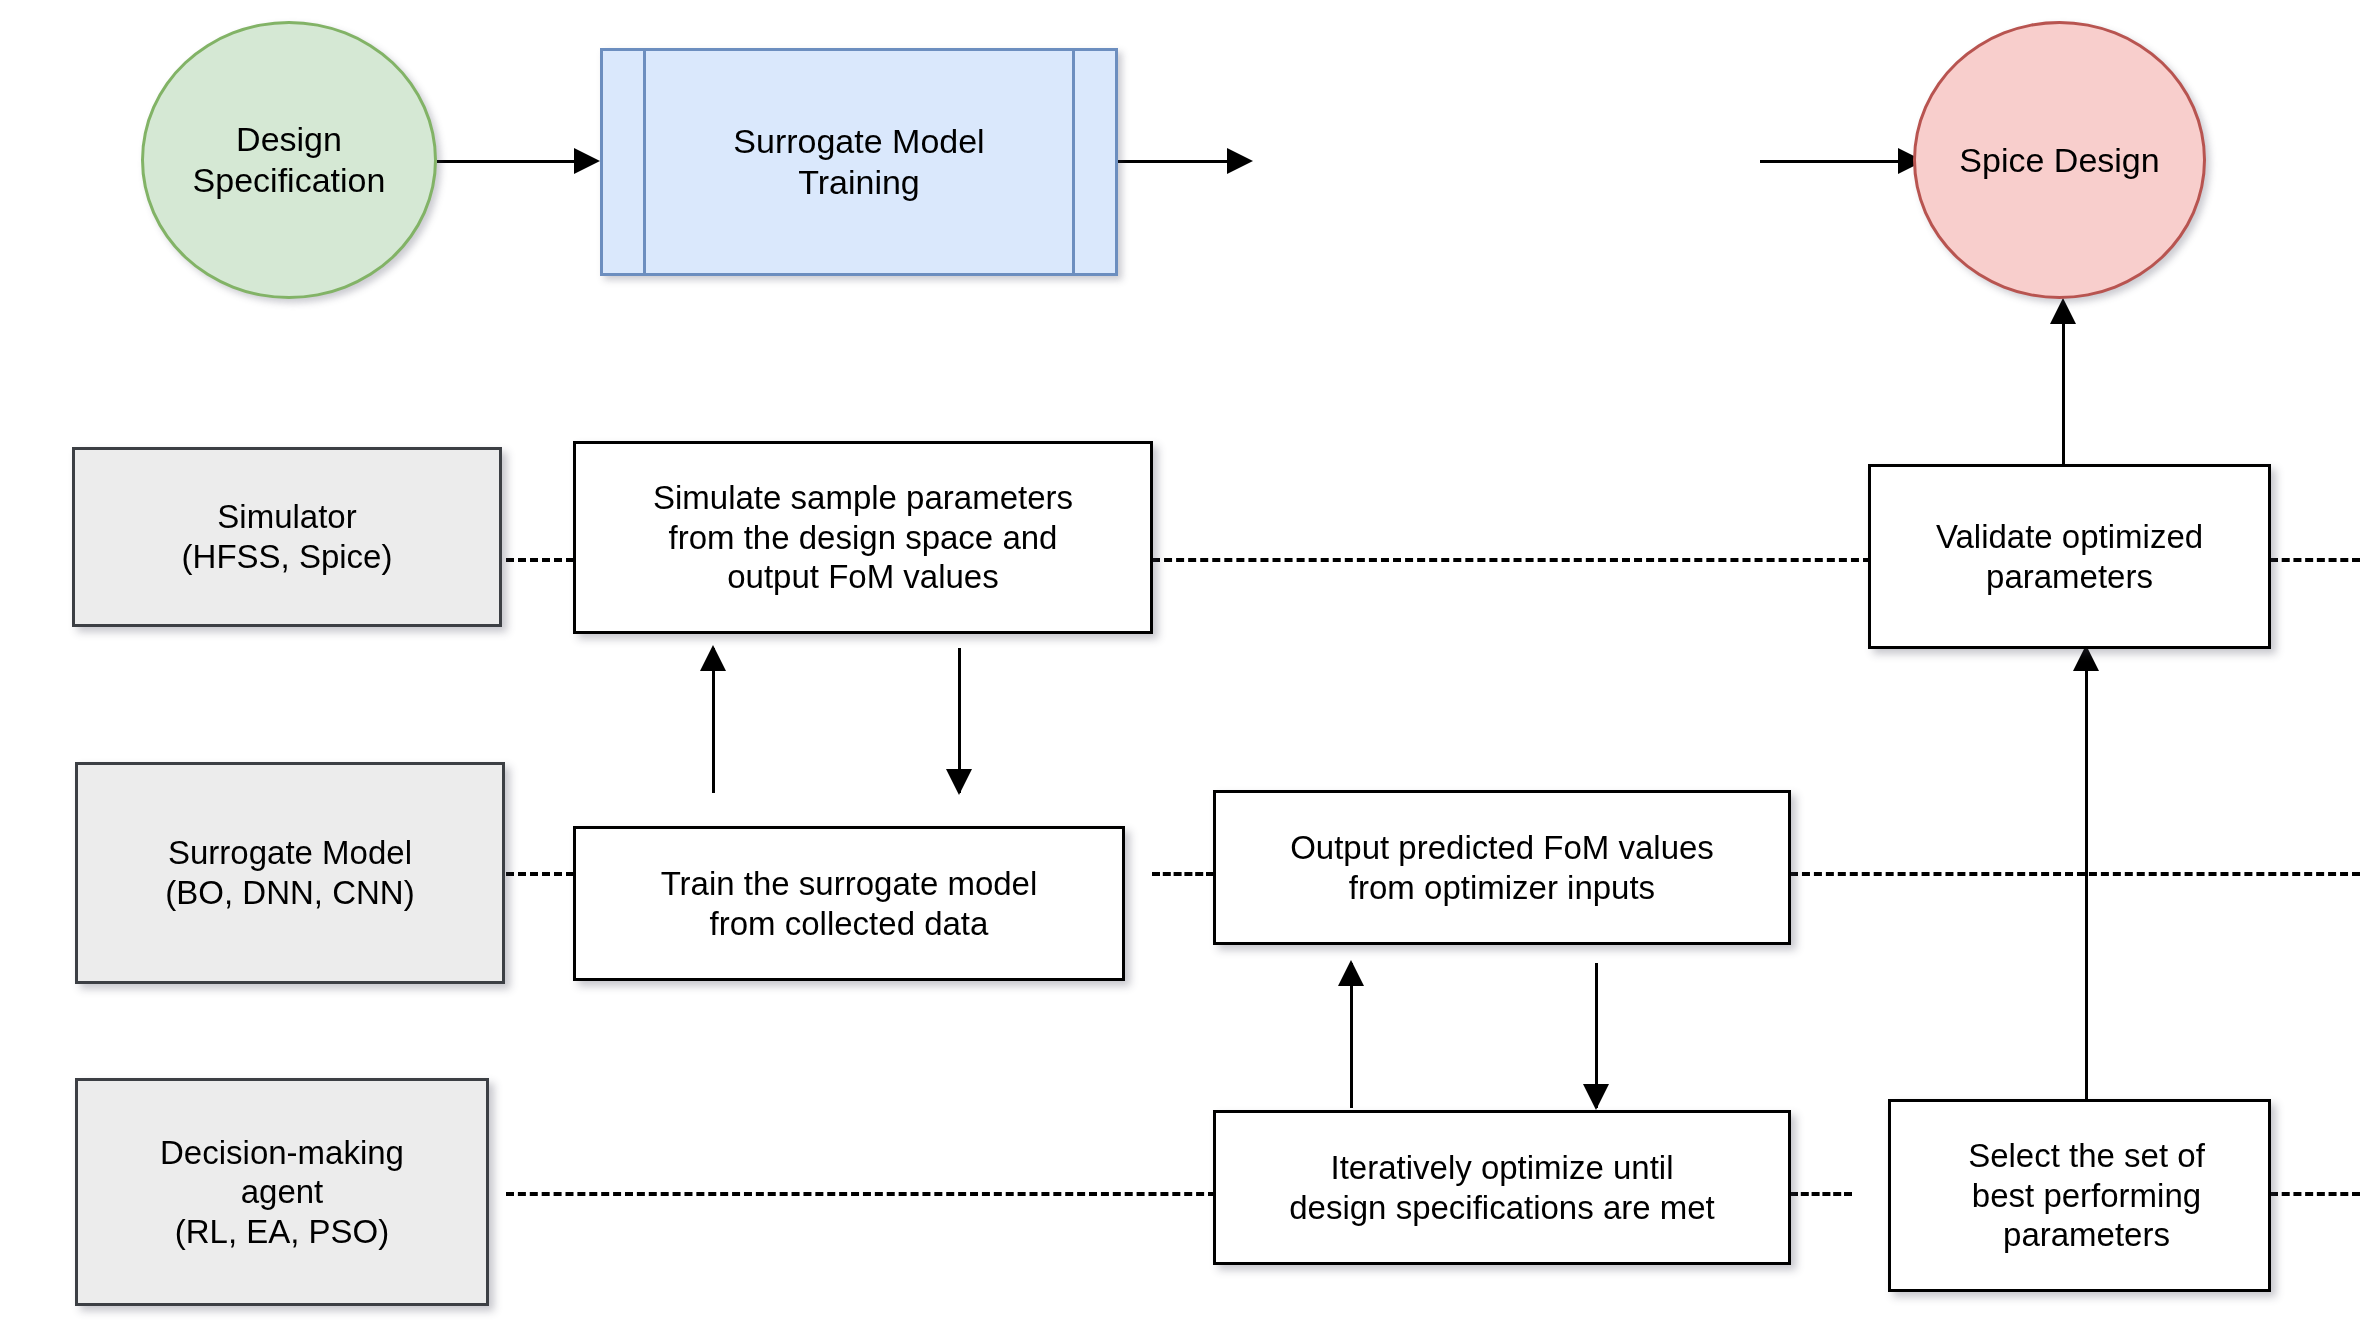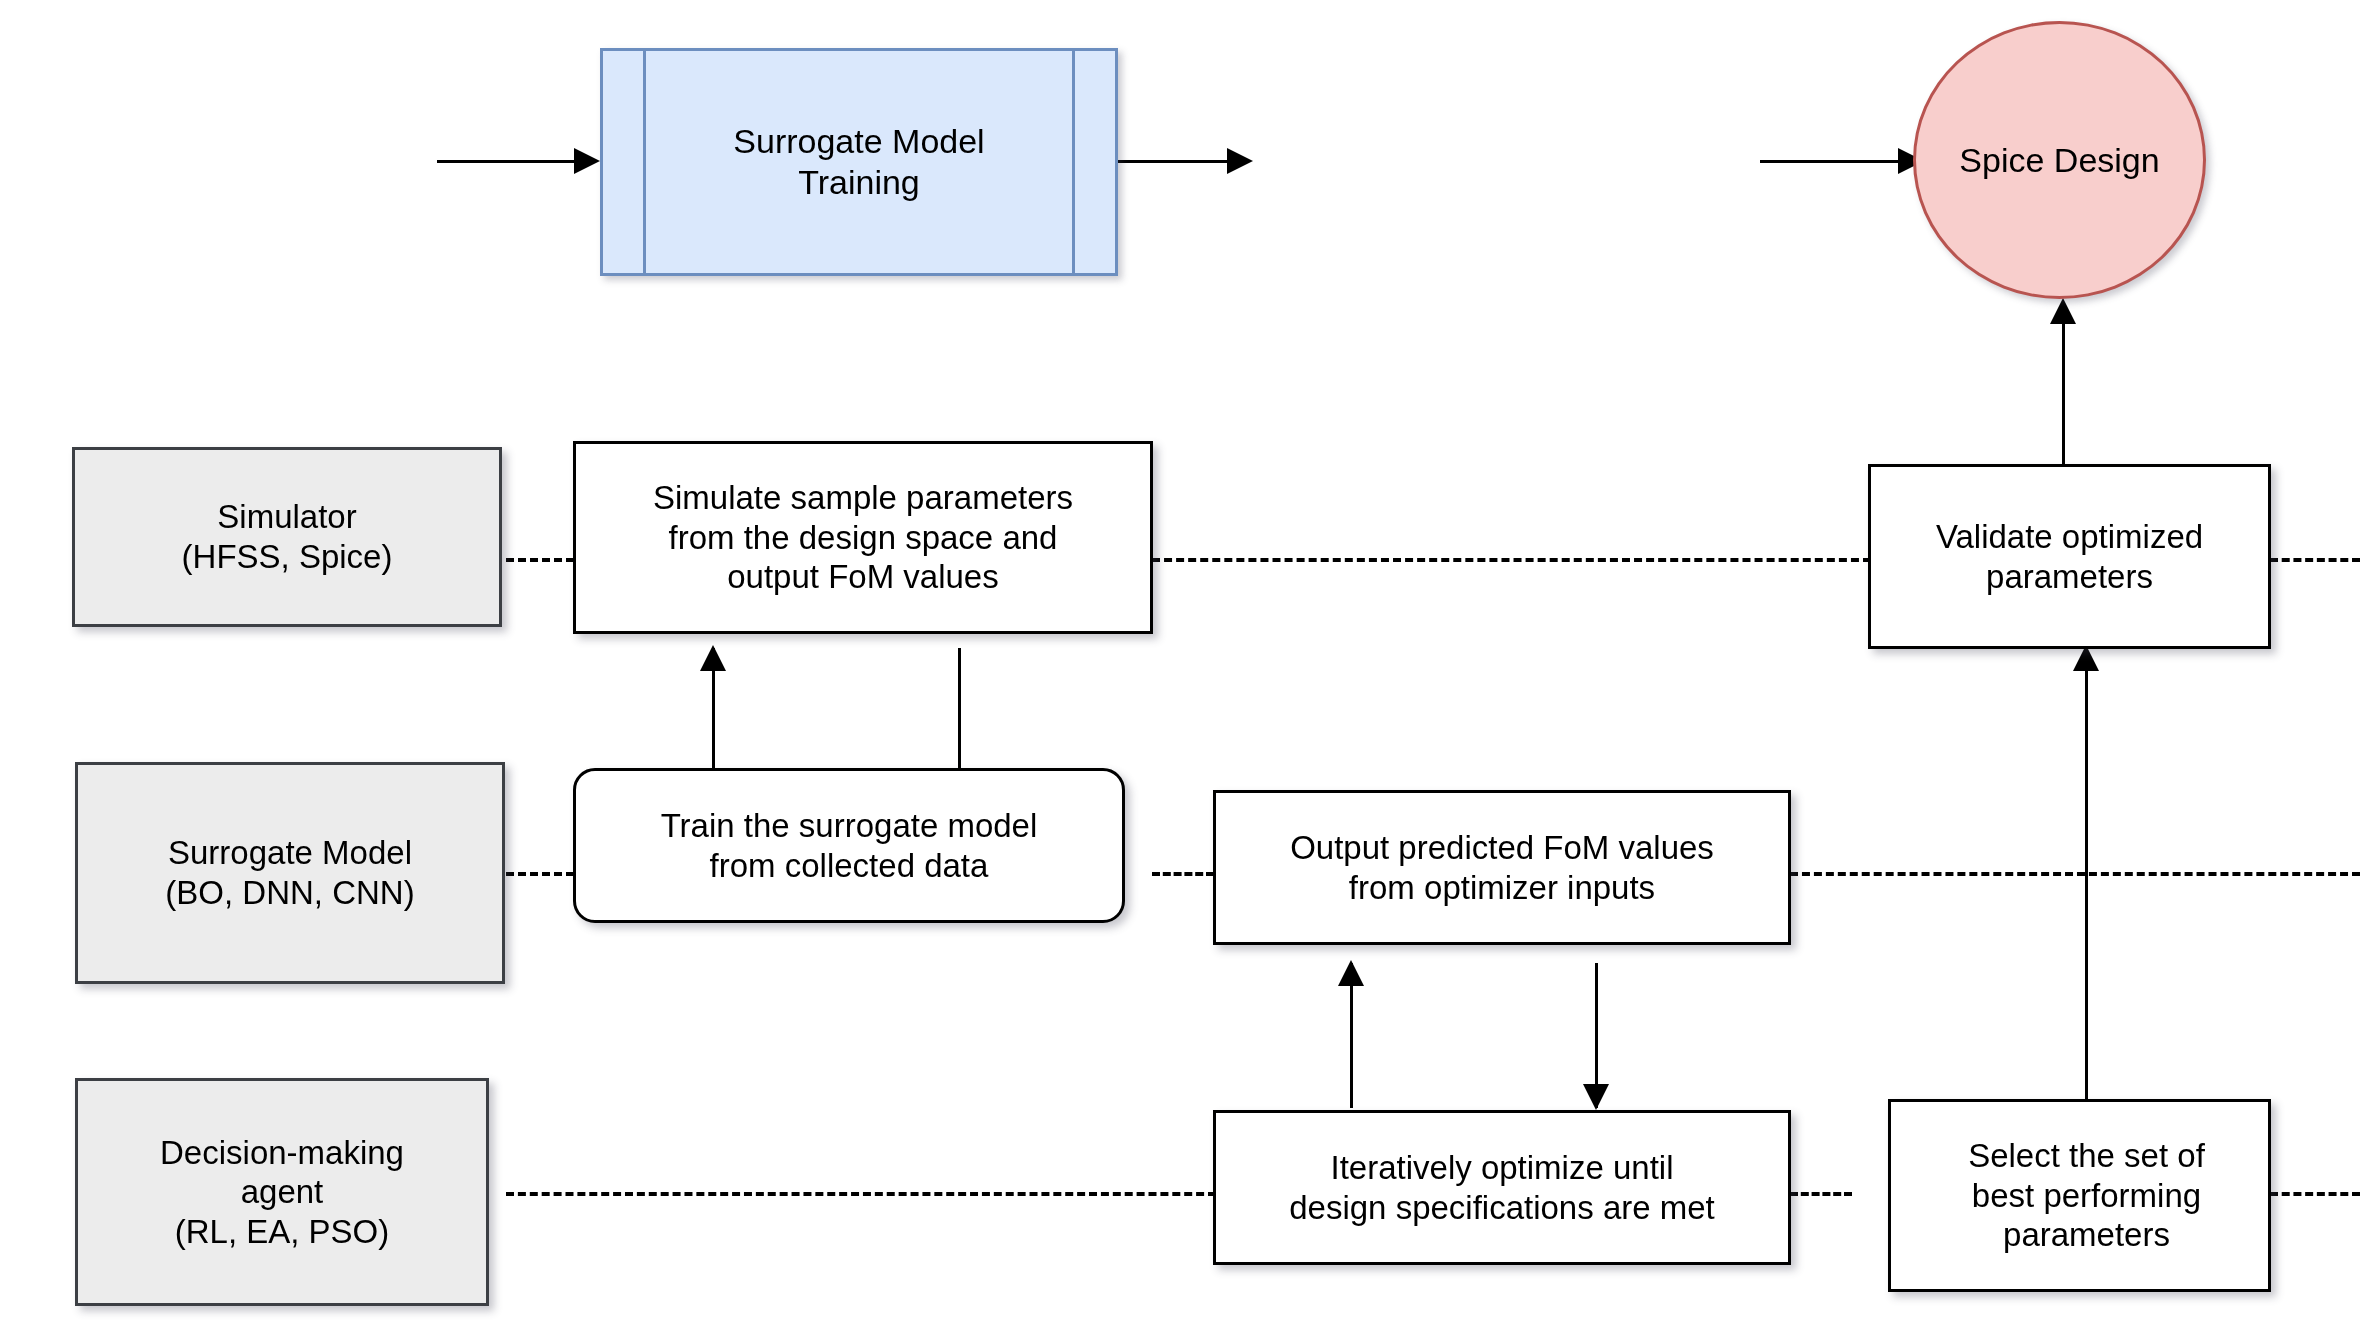--- a/index.html
+++ b/index.html
@@ -125,20 +125,24 @@
 
   <div class="conn hline" style="left:437px; top:160px; width:155px;"></div>
   <div class="arrowhead right" style="left:574px; top:148px;"></div>
 
   <div class="conn hline" style="left:1118px; top:160px; width:130px;"></div>
   <div class="arrowhead right" style="left:1227px; top:148px;"></div>
 
   <div class="conn hline" style="left:1760px; top:160px; width:155px;"></div>
   <div class="arrowhead right" style="left:1898px; top:148px;"></div>
 
+  <div class="node ellipse start" style="left:141px; top:21px; width:296px; height:278px;">
+    <span>Design
+Specification</span>
+  </div>
 
   <div class="node process" style="left:600px; top:48px; width:518px; height:228px;">
     <span class="bar left"></span>
     <span class="bar right"></span>
     <span class="ptext">Surrogate Model
 Training</span>
   </div>
 
 
   <div class="node ellipse end" style="left:1913px; top:21px; width:293px; height:278px;">
@@ -195,21 +199,21 @@
     <span>Simulate sample parameters
 from the design space and
 output FoM values</span>
   </div>
 
   <div class="node task" style="left:1868px; top:464px; width:403px; height:185px;justify-content:center;">
     <span>Validate optimized
 parameters</span>
   </div>
 
-  <div class="node task" style="left:573px; top:768px; width:552px; height:155px;border-radius:22px;">
+  <div class="node task" style="left:573px; top:826px; width:552px; height:155px;">
     <span>Train the surrogate model
 from collected data</span>
   </div>
 
   <div class="node task" style="left:1213px; top:790px; width:578px; height:155px;">
     <span>Output predicted FoM values
 from optimizer inputs</span>
   </div>
 
   <div class="node task" style="left:1213px; top:1110px; width:578px; height:155px;">

